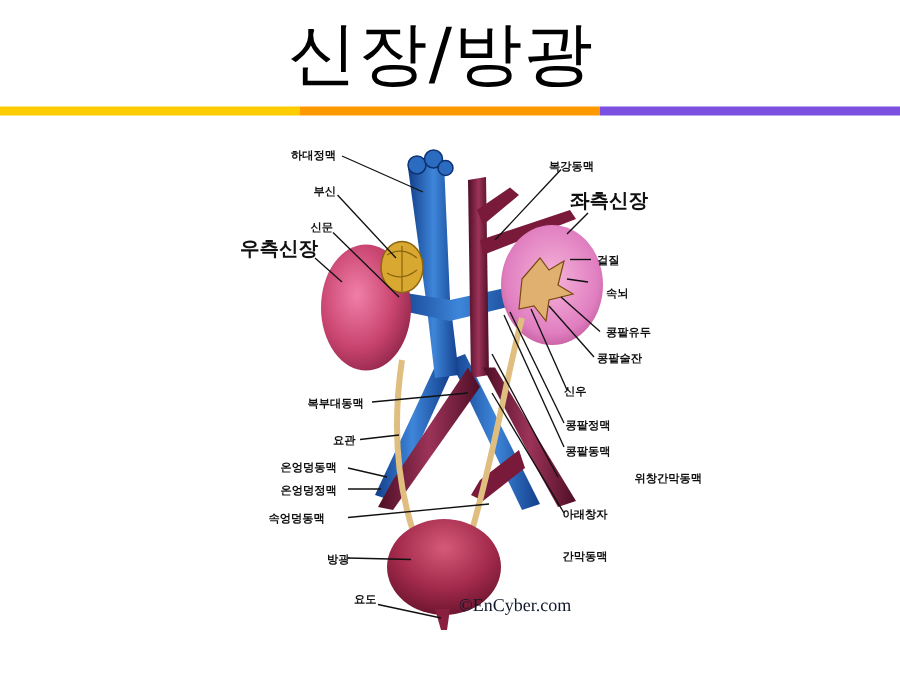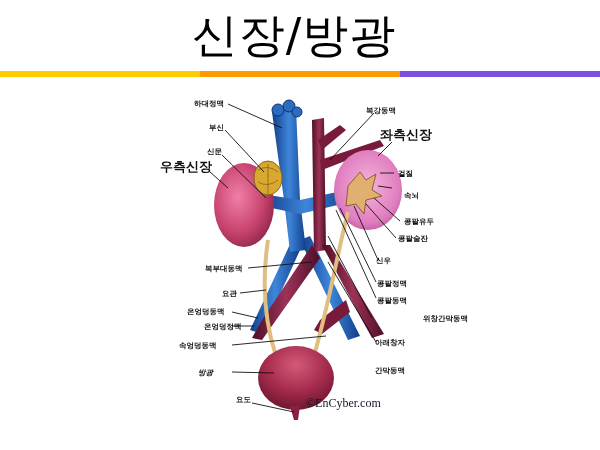--- a/index.html
+++ b/index.html
@@ -108,23 +108,23 @@
   </g>
 </svg>
 
 <div class="lbl" style="left:194px;top:99px;">하대정맥</div>
 <div class="lbl" style="left:209px;top:123px;">부신</div>
 <div class="lbl" style="left:207px;top:147px;">신문</div>
 <div class="lbl big" style="left:160px;top:158px;">우측신장</div>
 <div class="lbl" style="left:205px;top:264px;">복부대동맥</div>
 <div class="lbl" style="left:222px;top:289px;">요관</div>
 <div class="lbl" style="left:187px;top:307px;">온엉덩동맥</div>
-<div class="lbl" style="left:187px;top:322px;margin-left:17px;">온엉덩정맥</div>
+<div class="lbl" style="left:187px;top:322px;">온엉덩정맥</div>
 <div class="lbl" style="left:179px;top:341px;">속엉덩동맥</div>
-<div class="lbl" style="left:198px;top:368px;font-style:italic;">방광</div>
+<div class="lbl" style="left:218px;top:368px;">방광</div>
 <div class="lbl" style="left:236px;top:395px;">요도</div>
 
 <div class="lbl" style="left:366px;top:106px;">복강동맥</div>
 <div class="lbl big" style="left:380px;top:126px;">좌측신장</div>
 <div class="lbl" style="left:398px;top:169px;">겉질</div>
 <div class="lbl" style="left:404px;top:191px;">속뇌</div>
 <div class="lbl" style="left:404px;top:217px;">콩팥유두</div>
 <div class="lbl" style="left:398px;top:234px;">콩팥술잔</div>
 <div class="lbl" style="left:376px;top:256px;">신우</div>
 <div class="lbl" style="left:377px;top:279px;">콩팥정맥</div>

